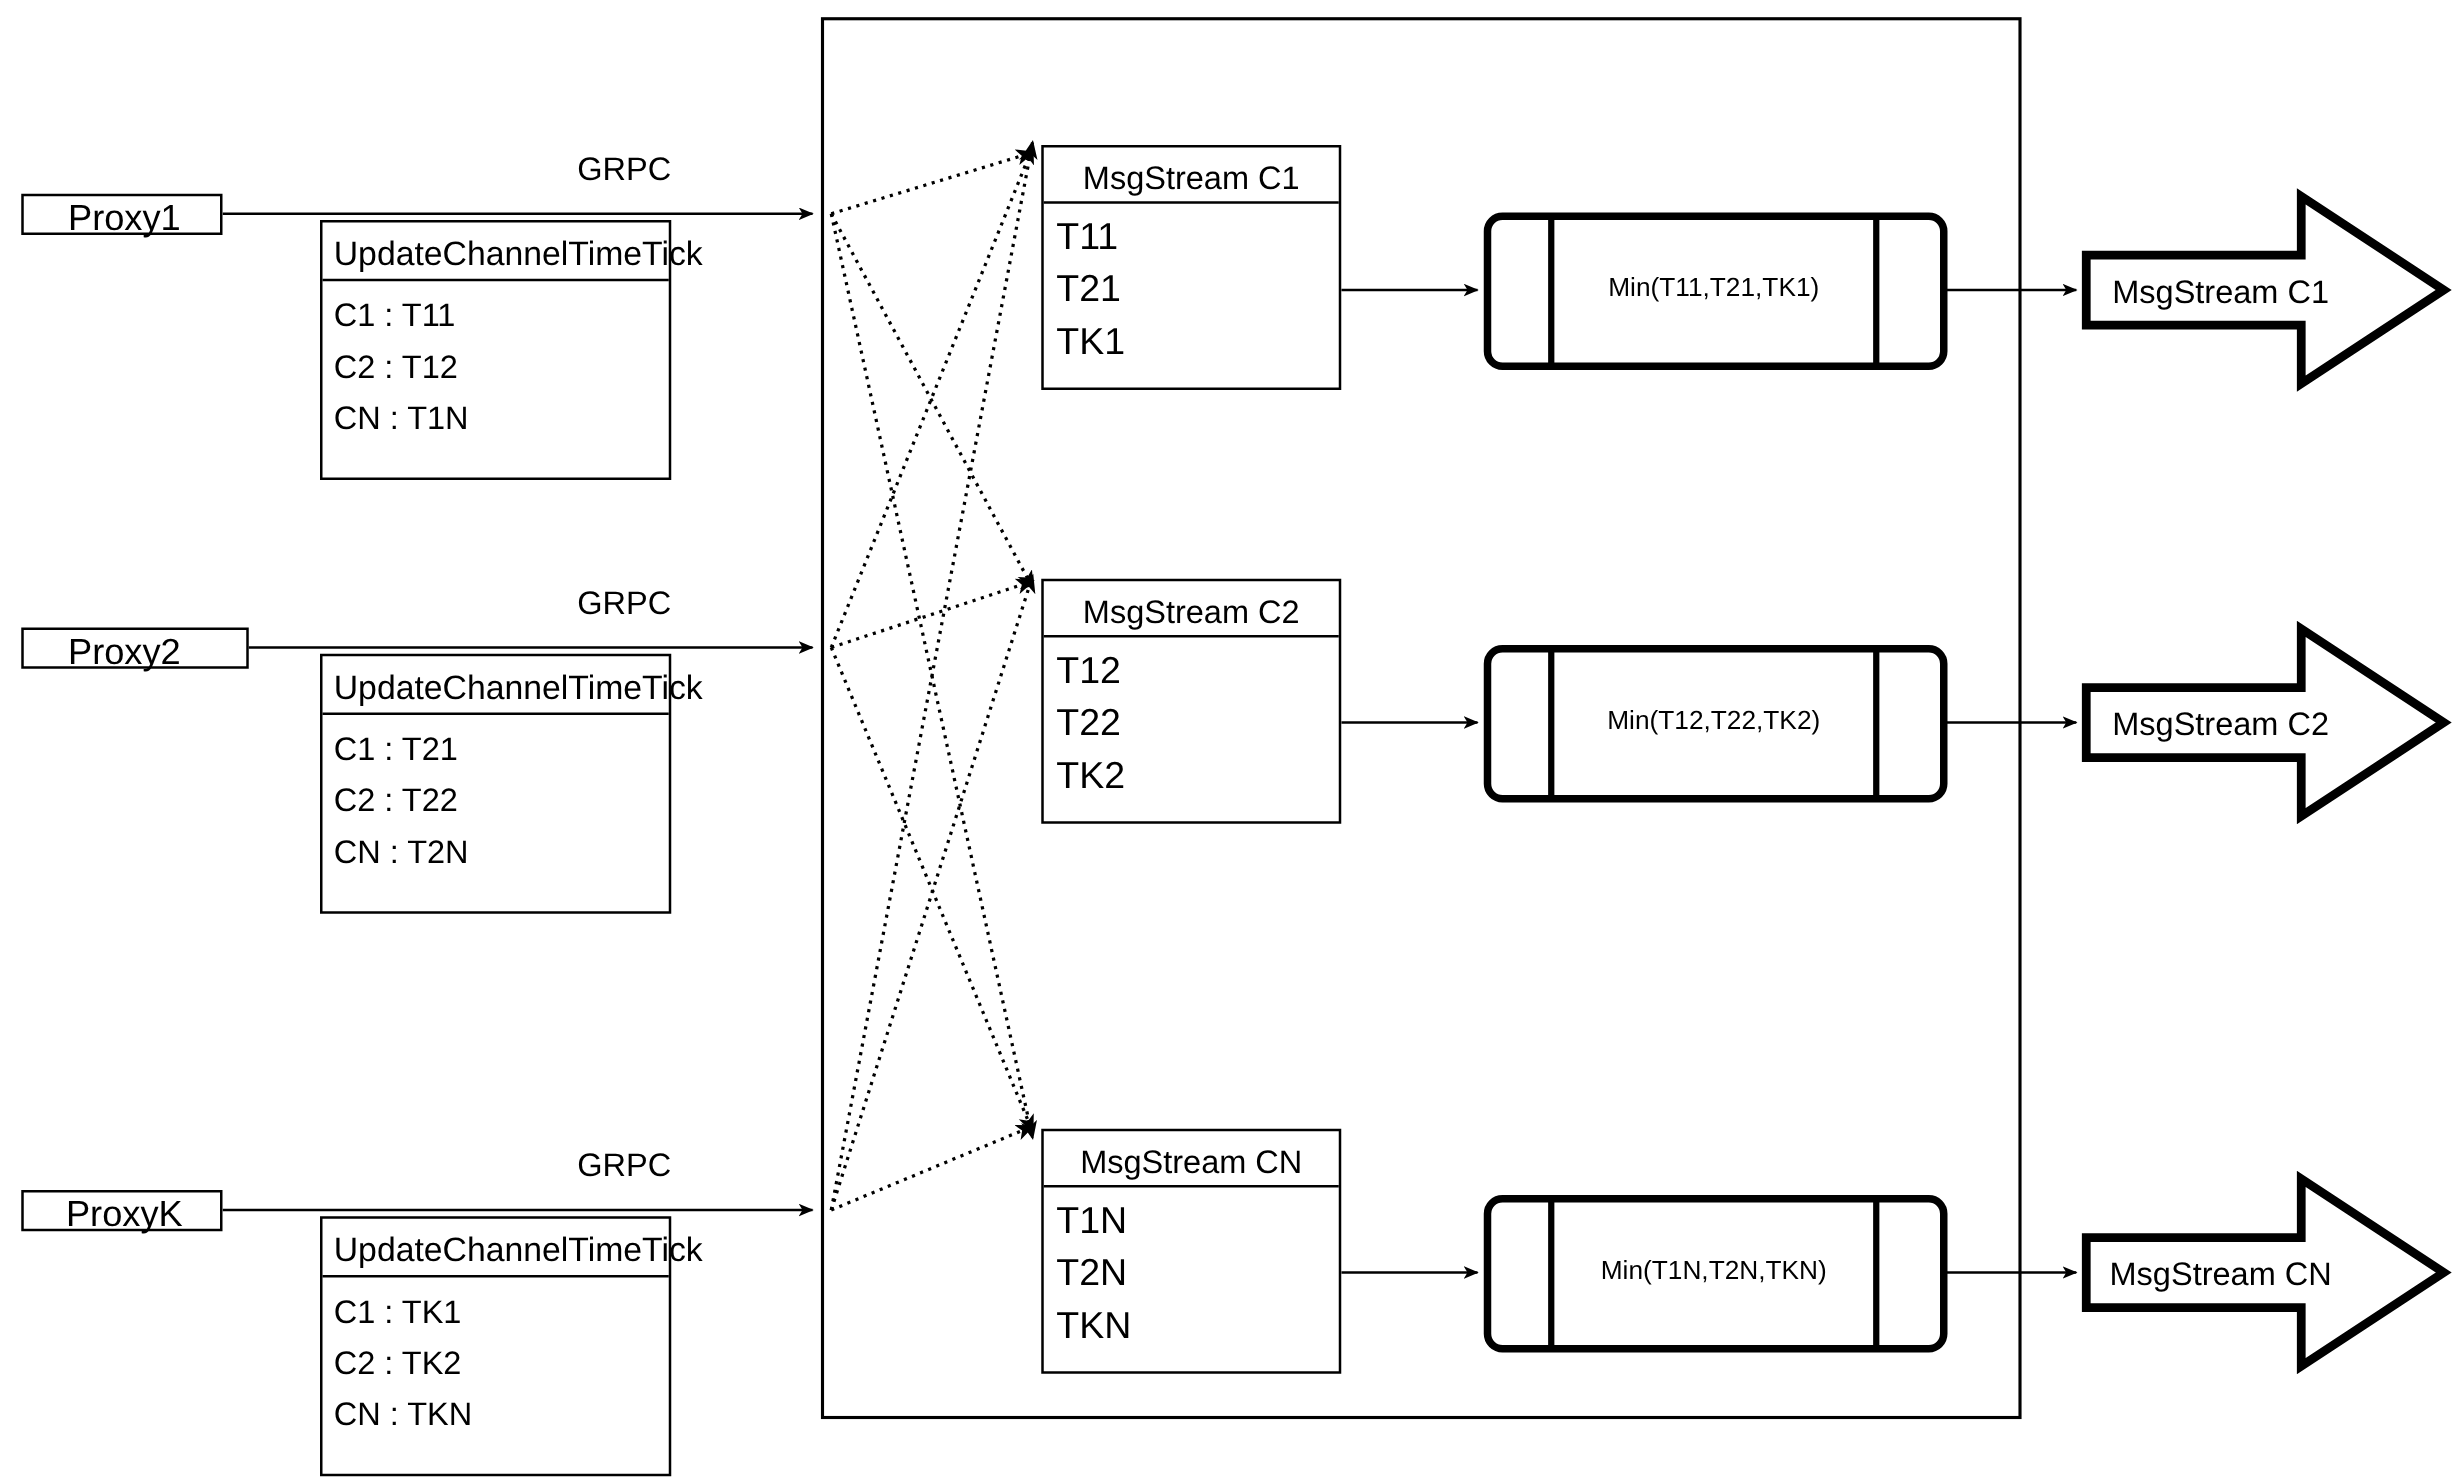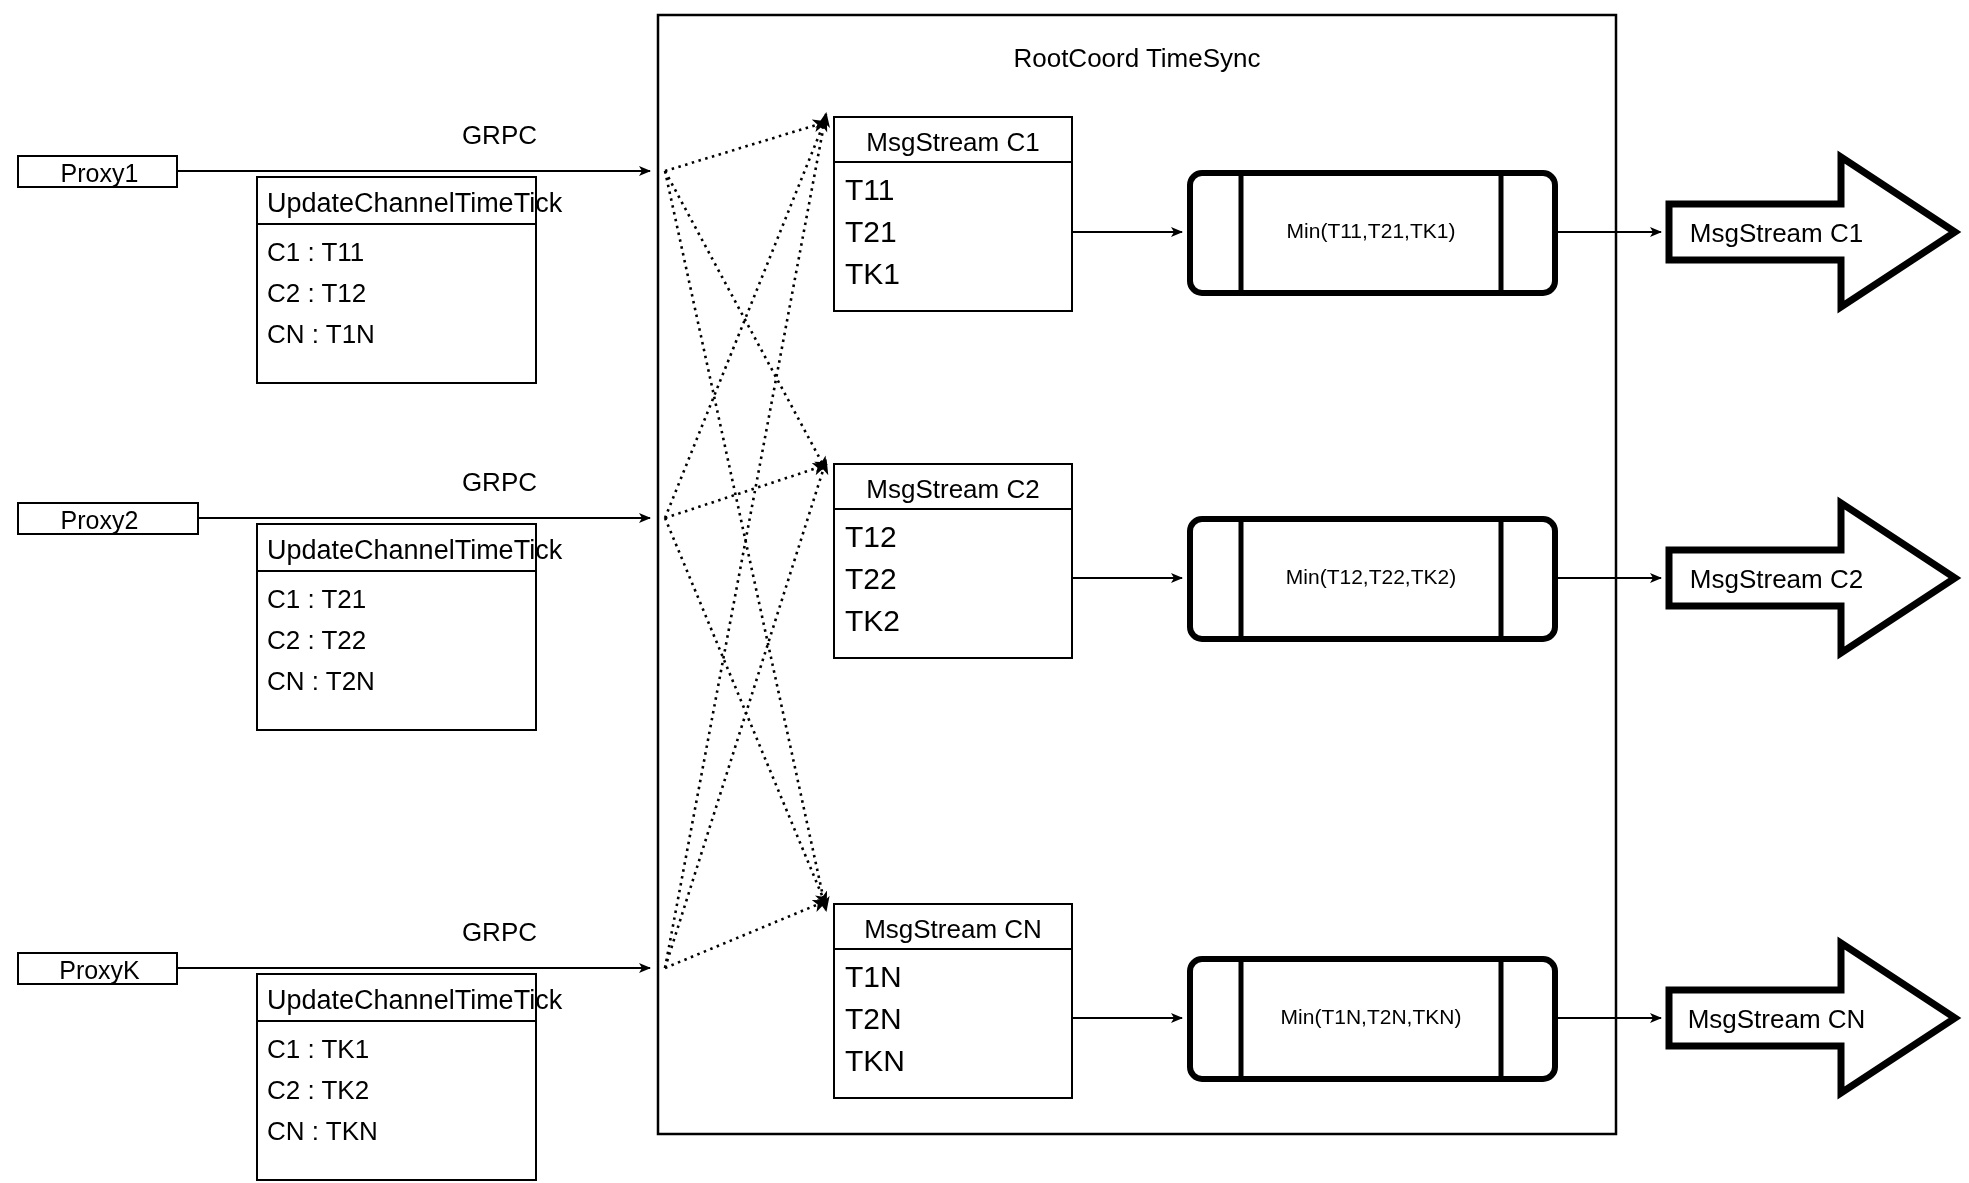--- a/index.html
+++ b/index.html
@@ -33,21 +33,21 @@
   }
   .grpc-label {
     font-size: 26px;
     text-align: right;
   }
   .container-title {
     font-size: 26px;
     text-align: center;
   }
   .proxy-label {
-    font-size: 25px;
+    font-size: 29px;
     text-align: center;
   }
   .tick-header {
     font-size: 27px;
   }
   .tick-row {
     font-size: 26px;
   }
   .ms-header {
     font-size: 26px;
@@ -136,21 +136,20 @@
       <line x1="1501" y1="959" x2="1501" y2="1079" stroke="#000000" stroke-width="5"></line>
     </g>
 
     <g fill="#ffffff" stroke="#000000" stroke-width="7" stroke-linejoin="miter">
       <path d="M1669,204 L1841,204 L1841,157 L1955,232 L1841,307 L1841,260 L1669,260 Z"></path>
       <path d="M1669,550 L1841,550 L1841,503 L1955,578 L1841,653 L1841,606 L1669,606 Z"></path>
       <path d="M1669,990 L1841,990 L1841,943 L1955,1018 L1841,1093 L1841,1046 L1669,1046 Z"></path>
     </g>
   </svg>
 
-  <div class="lbl container-title" style="left:658px; top:45px; width:958px;">RootCoord TimeSync</div>
 
   <div class="box" style="left:17px; top:155px; width:161px; height:33px;">
     <div class="lbl proxy-label" style="left:0; top:4px; width:161px;">Proxy1</div>
   </div>
   <div class="lbl grpc-label" style="left:256px; top:122px; width:281px;">GRPC</div>
 
   <div class="box" style="left:256px; top:176px; width:281px; height:208px;">
     <div class="lbl tick-header" style="left:9px; top:12px;">UpdateChannelTimeTick</div>
     <div class="hline" style="left:0; top:45px; width:277px;"></div>
     <div class="lbl tick-row" style="left:9px; top:61px;">C1 :  T11</div>

